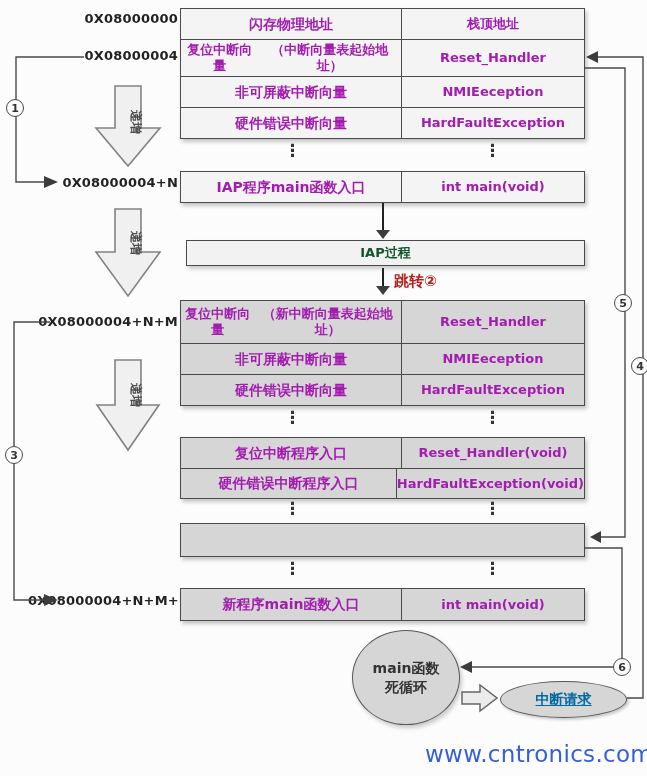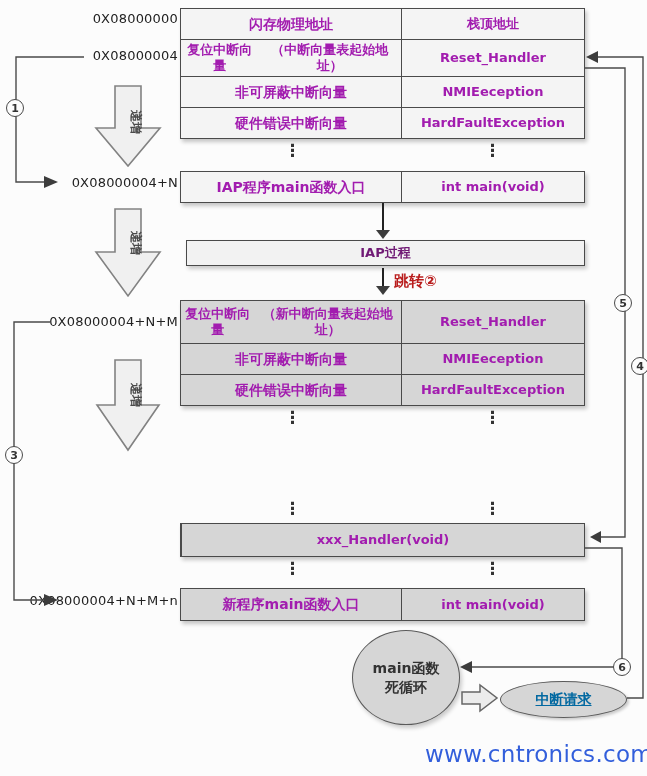--- a/index.html
+++ b/index.html
@@ -3,40 +3,40 @@
 <meta charset="utf-8">
 <style>
   html,body{margin:0;padding:0;background:#ffffff;}
   #canvas{
     position:relative;width:647px;height:776px;overflow:hidden;
     background:#fcfcfc;font-family:"DejaVu Sans",sans-serif;color:#2e2e2e;
   }
   
   .addr{
     position:absolute;left:28px;width:150px;text-align:right;
-    font-size:13px;font-weight:normal;color:#222;letter-spacing:.2px;white-space:nowrap;
+    font-size:13px;font-weight:bold;color:#222;letter-spacing:.2px;white-space:nowrap;
   }
   
   .tbl{
     position:absolute;left:180px;width:405px;box-sizing:border-box;
     border:1.5px solid #4a4a4a;background:#f4f4f4;z-index:2;
     box-shadow:2px 3px 4px rgba(0,0,0,.22);
   }
   .tbl.gray{background:#d6d6d6;}
   .trow{display:flex;box-sizing:border-box;}
   .trow + .trow{border-top:1.5px solid #4a4a4a;}
   .c1,.c2{display:flex;align-items:center;justify-content:center;box-sizing:border-box;
     font-size:14px;font-weight:600;color:#a21caf;text-align:center;line-height:1.2;}
   .c1{width:220px;}
   .c2{flex:1;border-left:1.5px solid #4a4a4a;font-size:13px;}
   .twoline{flex-direction:row;font-size:13px;}
   .bar{
     position:absolute;left:186px;width:399px;height:26px;box-sizing:border-box;
     border:1.5px solid #4a4a4a;background:#f2f2f2;display:flex;align-items:center;justify-content:center;
-    font-size:13px;font-weight:600;color:#701a75;z-index:2;box-shadow:2px 3px 4px rgba(0,0,0,.2);
+    font-size:13px;font-weight:600;color:#14532d;z-index:2;box-shadow:2px 3px 4px rgba(0,0,0,.2);
   }
   
   .vdots{position:absolute;font-size:17px;font-weight:bold;color:#333;line-height:1;z-index:2;}
   
   .jump{position:absolute;left:394px;top:272px;font-size:15px;font-weight:bold;color:#b91c1c;z-index:4;}
   
   .loop-circle{
     position:absolute;left:352px;top:630px;width:108px;height:95px;border-radius:50%;
     background:#d6d6d6;border:1.5px solid #5a5a5a;box-sizing:border-box;z-index:2;
     display:flex;flex-direction:column;align-items:center;justify-content:center;
@@ -134,27 +134,36 @@
     </div>
     <div class="trow" style="height:31px">
       <div class="c1">硬件错误中断向量</div>
       <div class="c2">HardFaultException</div>
     </div>
   </div>
 
   <div class="vdots" style="left:284px;top:409px">⋮</div>
   <div class="vdots" style="left:484px;top:409px">⋮</div>
 
+  <div class="tbl gray" style="top:437px">
+    <div class="trow" style="height:30px">
+      <div class="c1">复位中断程序入口</div>
+      <div class="c2">Reset_Handler(void)</div>
+    </div>
+    <div class="trow" style="height:30px">
+      <div class="c1">硬件错误中断程序入口</div>
+      <div class="c2">HardFaultException(void)</div>
+    </div>
+  </div>
 
   <div class="vdots" style="left:284px;top:500px">⋮</div>
   <div class="vdots" style="left:484px;top:500px">⋮</div>
 
   <div class="tbl gray" style="top:523px">
     <div class="trow" style="height:32px">
-      <div class="c2">xxx_Handler(void)</div>
     </div>
   </div>
 
   <div class="vdots" style="left:284px;top:560px">⋮</div>
   <div class="vdots" style="left:484px;top:560px">⋮</div>
 
   <div class="tbl gray" style="top:588px">
     <div class="trow" style="height:31px">
       <div class="c1">新程序main函数入口</div>
       <div class="c2">int main(void)</div>

